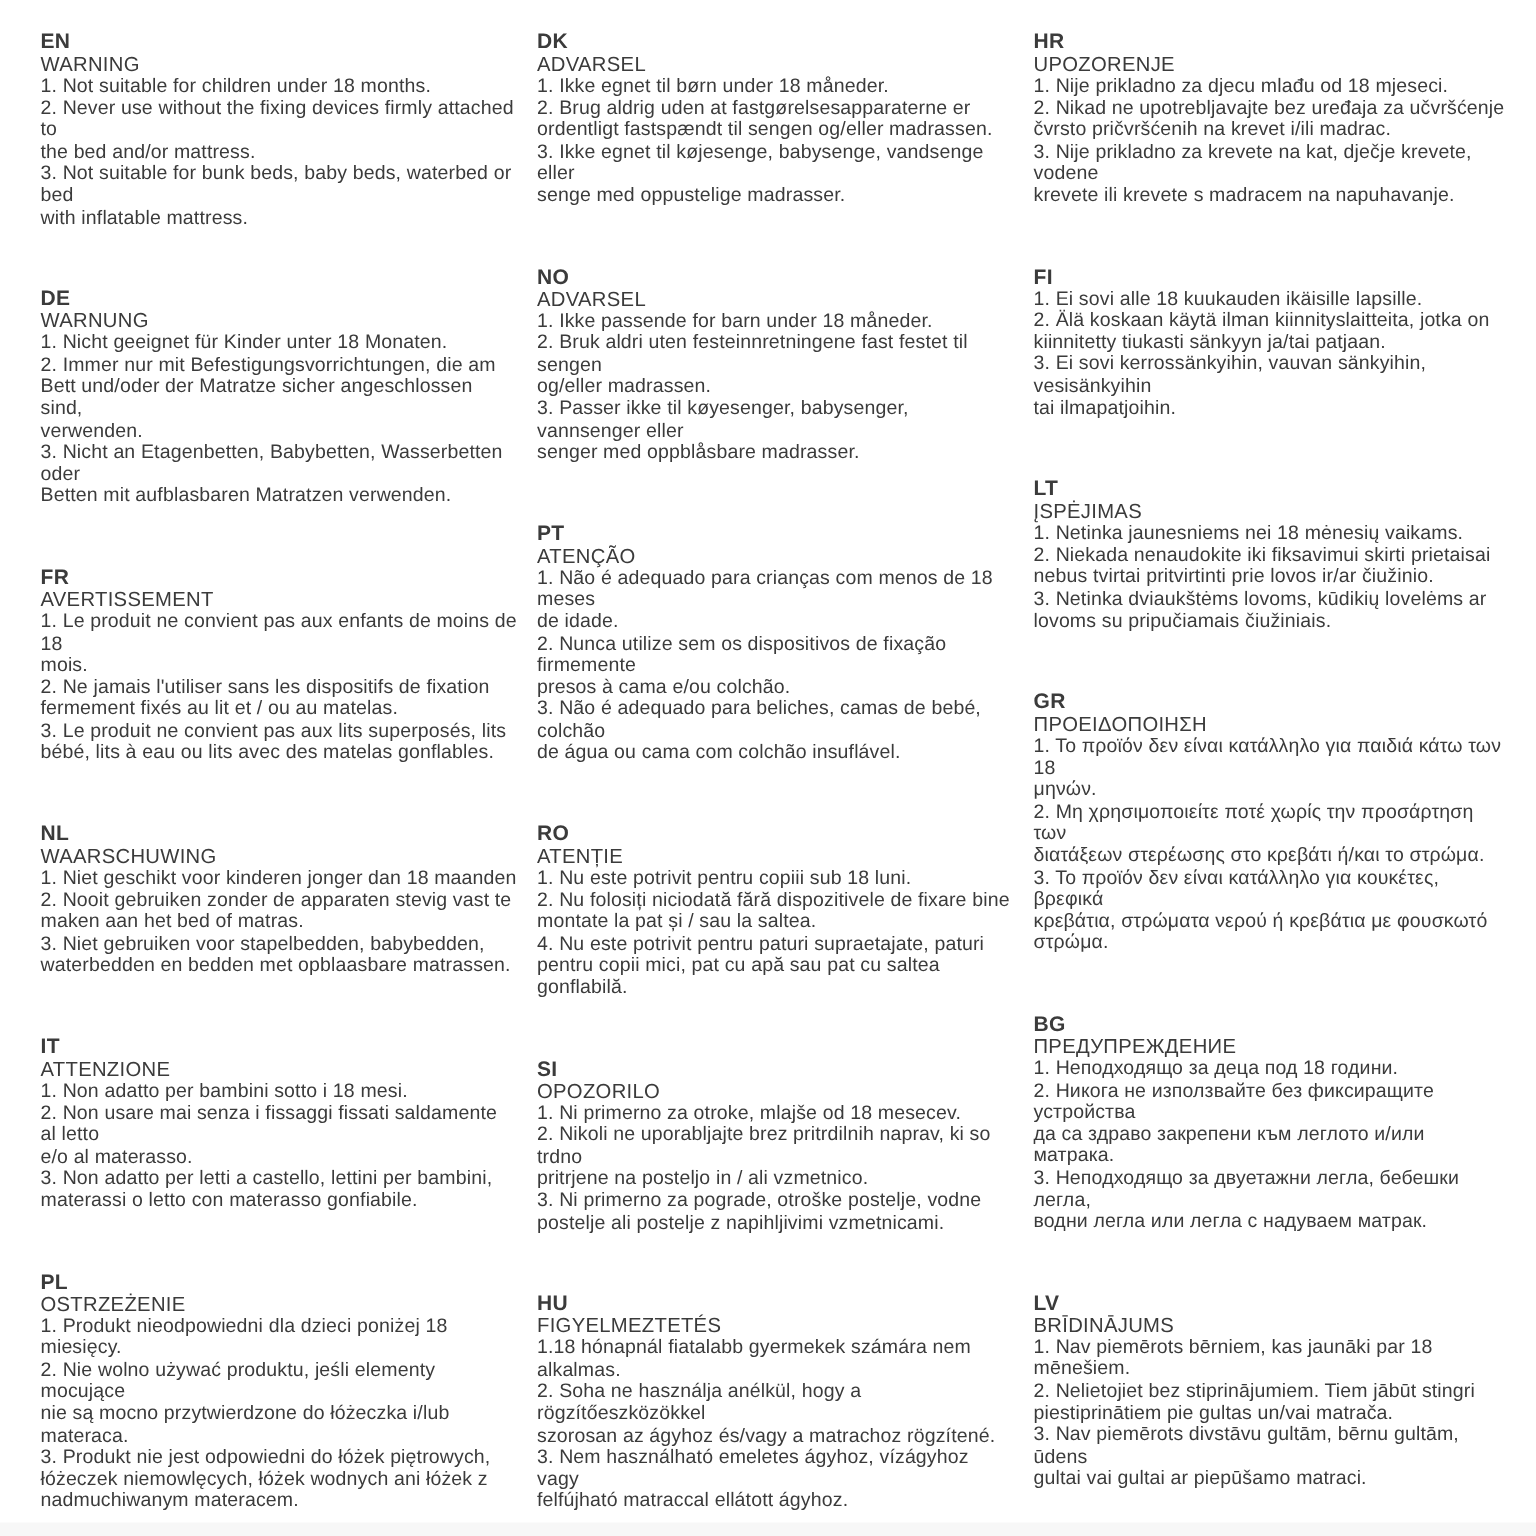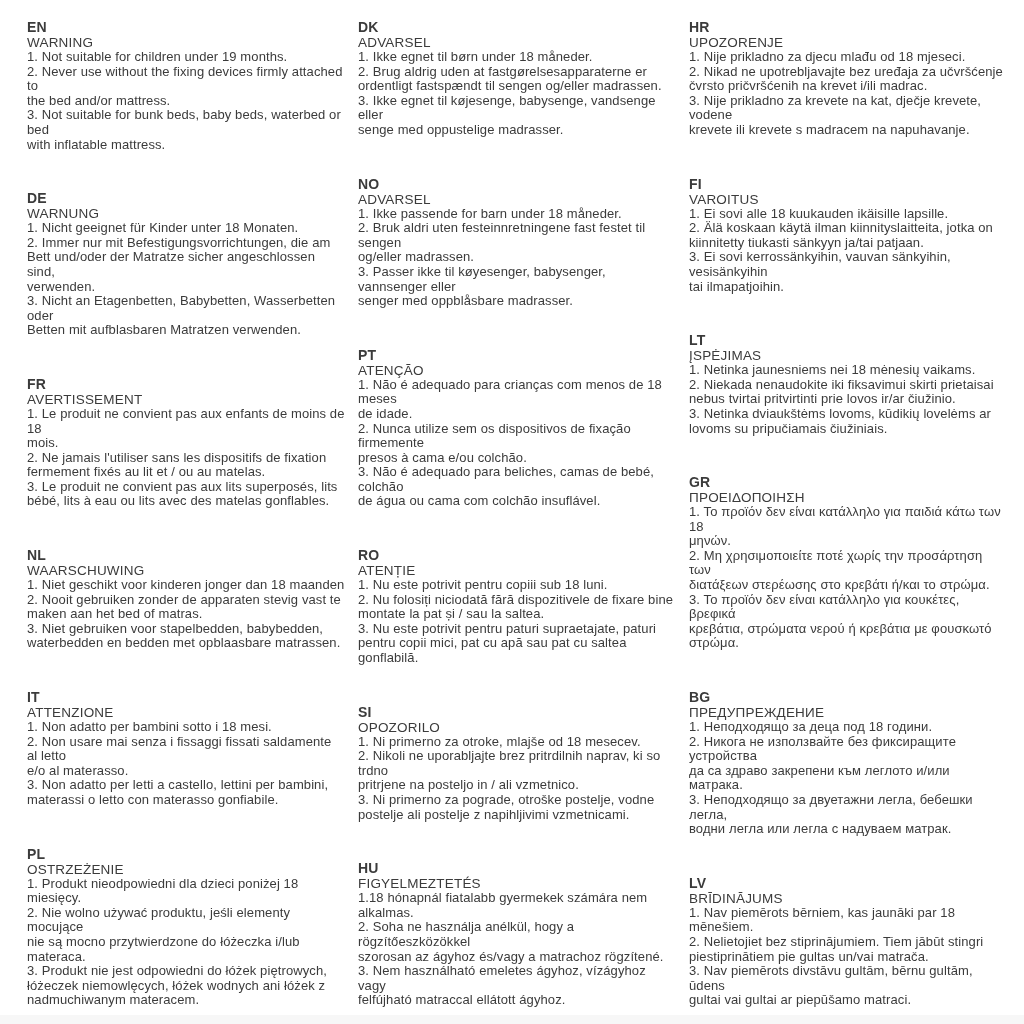--- a/index.html
+++ b/index.html
@@ -62,21 +62,21 @@
 </head>
 <body>
 
 <div class="page">
   <div class="columns">
 
   <div class="col">
         <div class="lang-block">
           <div class="lang-code">EN</div>
           <div class="lang-heading">WARNING</div>
-          <div class="lang-item">1. Not suitable for children under 19 months.</div>
+          <div class="lang-item">1. Not suitable for children under 18 months.</div>
           <div class="lang-item">2. Never use without the fixing devices firmly attached to
 the bed and/or mattress.</div>
           <div class="lang-item">3. Not suitable for bunk beds, baby beds, waterbed or bed
 with inflatable mattress.</div>
         </div>
         <div class="lang-block">
           <div class="lang-code">DE</div>
           <div class="lang-heading">WARNUNG</div>
           <div class="lang-item">1. Nicht geeignet für Kinder unter 18 Monaten.</div>
           <div class="lang-item">2. Immer nur mit Befestigungsvorrichtungen, die am
@@ -152,21 +152,21 @@
 presos à cama e/ou colchão.</div>
           <div class="lang-item">3. Não é adequado para beliches, camas de bebé, colchão
 de água ou cama com colchão insuflável.</div>
         </div>
         <div class="lang-block">
           <div class="lang-code">RO</div>
           <div class="lang-heading">ATENȚIE</div>
           <div class="lang-item">1. Nu este potrivit pentru copiii sub 18 luni.</div>
           <div class="lang-item">2. Nu folosiți niciodată fără dispozitivele de fixare bine
 montate la pat și / sau la saltea.</div>
-          <div class="lang-item">3. Nu este potrivit pentru paturi supraetajate, paturi
+          <div class="lang-item">4. Nu este potrivit pentru paturi supraetajate, paturi
 pentru copii mici, pat cu apă sau pat cu saltea gonflabilă.</div>
         </div>
         <div class="lang-block">
           <div class="lang-code">SI</div>
           <div class="lang-heading">OPOZORILO</div>
           <div class="lang-item">1. Ni primerno za otroke, mlajše od 18 mesecev.</div>
           <div class="lang-item">2. Nikoli ne uporabljajte brez pritrdilnih naprav, ki so trdno
 pritrjene na posteljo in / ali vzmetnico.</div>
           <div class="lang-item">3. Ni primerno za pograde, otroške postelje, vodne
 postelje ali postelje z napihljivimi vzmetnicami.</div>
@@ -187,21 +187,20 @@
           <div class="lang-code">HR</div>
           <div class="lang-heading">UPOZORENJE</div>
           <div class="lang-item">1. Nije prikladno za djecu mlađu od 18 mjeseci.</div>
           <div class="lang-item">2. Nikad ne upotrebljavajte bez uređaja za učvršćenje
 čvrsto pričvršćenih na krevet i/ili madrac.</div>
           <div class="lang-item">3. Nije prikladno za krevete na kat, dječje krevete, vodene
 krevete ili krevete s madracem na napuhavanje.</div>
         </div>
         <div class="lang-block">
           <div class="lang-code">FI</div>
-          <div class="lang-heading">VAROITUS</div>
           <div class="lang-item">1. Ei sovi alle 18 kuukauden ikäisille lapsille.</div>
           <div class="lang-item">2. Älä koskaan käytä ilman kiinnityslaitteita, jotka on
 kiinnitetty tiukasti sänkyyn ja/tai patjaan.</div>
           <div class="lang-item">3. Ei sovi kerrossänkyihin, vauvan sänkyihin, vesisänkyihin
 tai ilmapatjoihin.</div>
         </div>
         <div class="lang-block">
           <div class="lang-code">LT</div>
           <div class="lang-heading">ĮSPĖJIMAS</div>
           <div class="lang-item">1. Netinka jaunesniems nei 18 mėnesių vaikams.</div>

